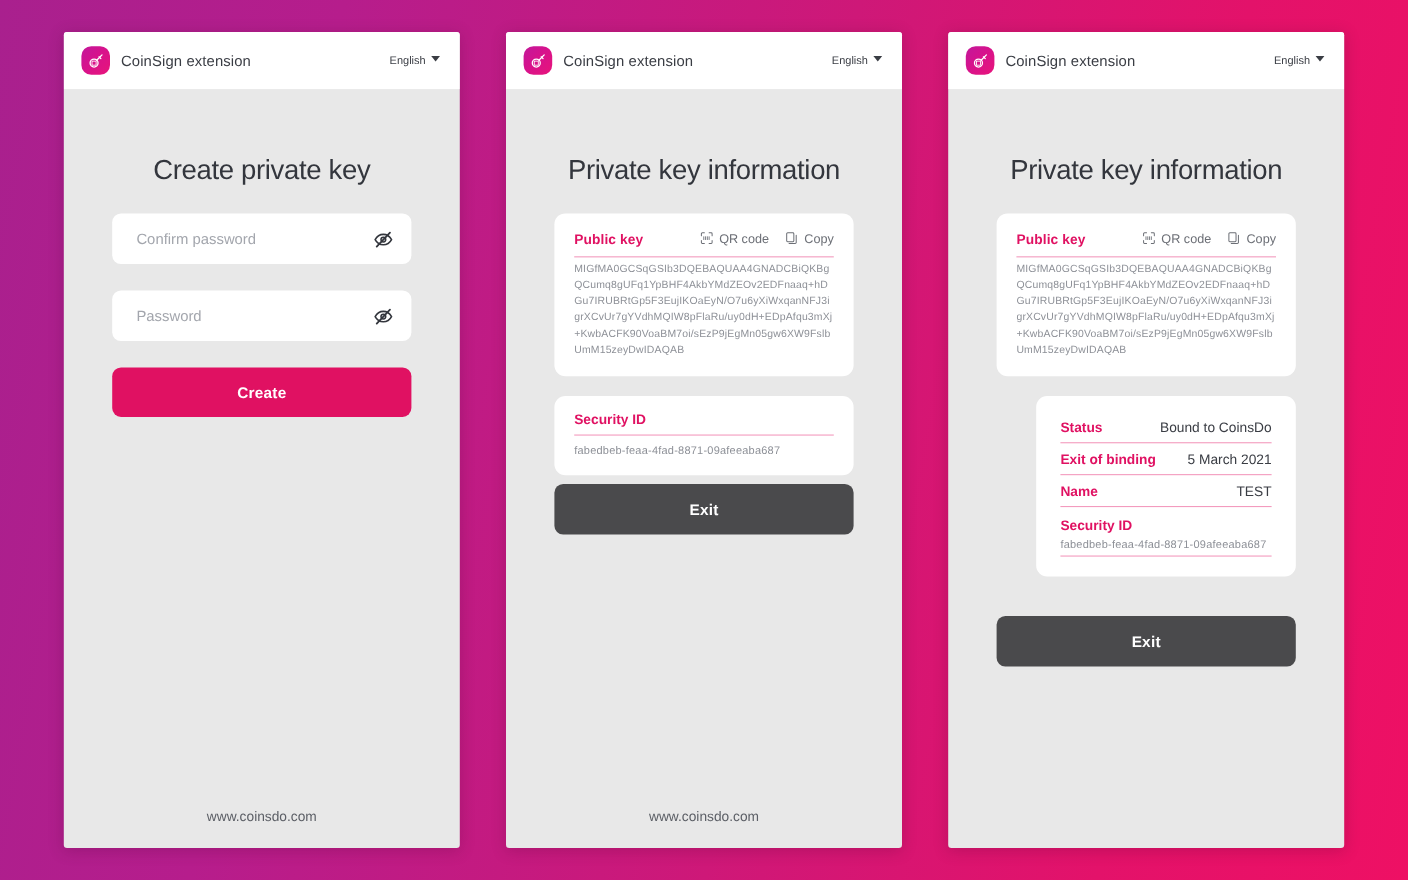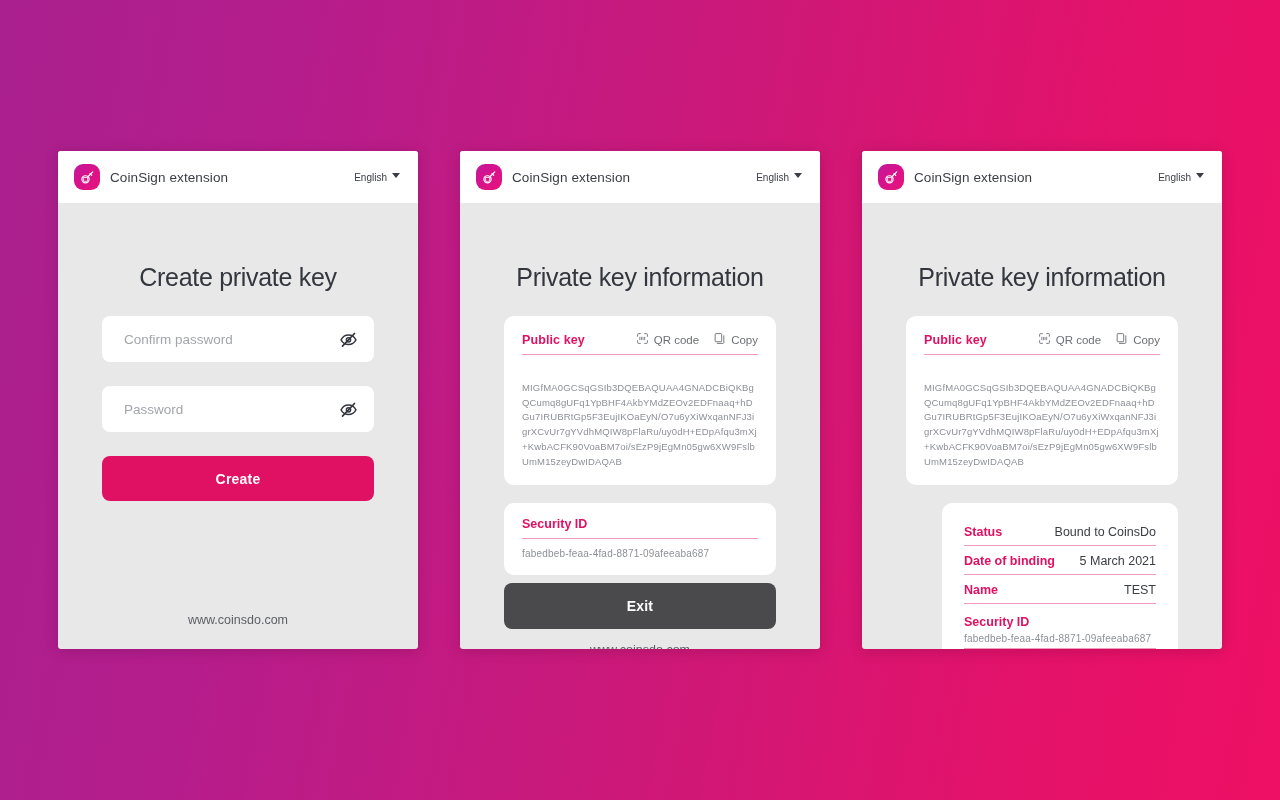--- a/index.html
+++ b/index.html
@@ -21,21 +21,21 @@
     inset: 0;
     display: flex;
     align-items: center;
     justify-content: center;
     gap: 42px;
   }
 
   
   .card {
     width: 360px;
-    height: 498px;
+    height: 742px;
     background: #e8e8e8;
     border-radius: 3px;
     box-shadow: 0 2px 14px rgba(70, 0, 45, 0.22);
     display: flex;
     flex-direction: column;
     overflow: hidden;
     position: relative;
   }
 
   
@@ -183,21 +183,21 @@
     display: flex;
     align-items: center;
     gap: 5px;
     font-size: 11.5px;
     color: #6c6f76;
     cursor: pointer;
     white-space: nowrap;
   }
 
   .keytext {
-    margin-top: 26px;
+    margin-top: 4px;
     font-size: 9.5px;
     line-height: 1.55;
     color: #8d9097;
     word-break: break-all;
     letter-spacing: .15px;
     filter: blur(0.65px);
     user-select: none;
   }
 
   .secid-label {
@@ -436,21 +436,21 @@
         </div>
         <div class="keytext">MIGfMA0GCSqGSIb3DQEBAQUAA4GNADCBiQKBgQCumq8gUFq1YpBHF4AkbYMdZEOv2EDFnaaq+hDGu7IRUBRtGp5F3EujIKOaEyN/O7u6yXiWxqanNFJ3igrXCvUr7gYVdhMQIW8pFlaRu/uy0dH+EDpAfqu3mXj+KwbACFK90VoaBM7oi/sEzP9jEgMn05gw6XW9FslbUmM15zeyDwIDAQAB</div>
       </div>
 
       <div class="panel info">
         <div class="info-row">
           <span class="info-key">Status</span>
           <span class="info-val">Bound to CoinsDo</span>
         </div>
         <div class="info-row">
-          <span class="info-key">Date of binding</span>
+          <span class="info-key">Exit of binding</span>
           <span class="info-val">5 March 2021</span>
         </div>
         <div class="info-row">
           <span class="info-key">Name</span>
           <span class="info-val">TEST</span>
         </div>
         <div class="info-row stacked">
           <span class="info-key">Security ID</span>
           <div class="info-sub">fabedbeb-feaa-4fad-8871-09afeeaba687</div>
         </div>

